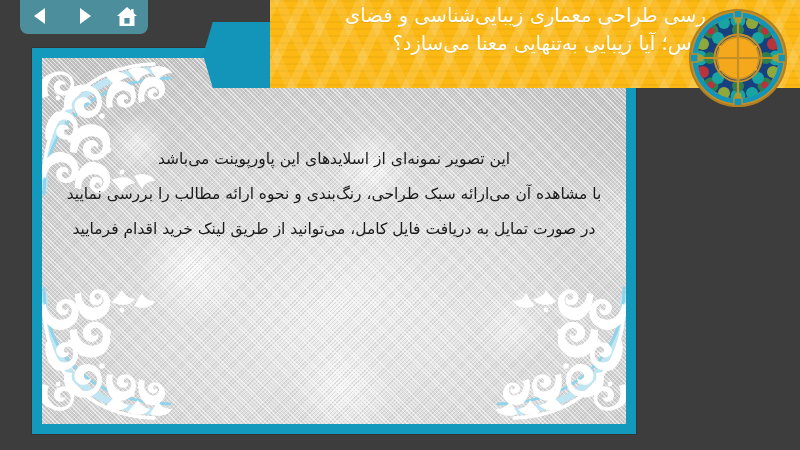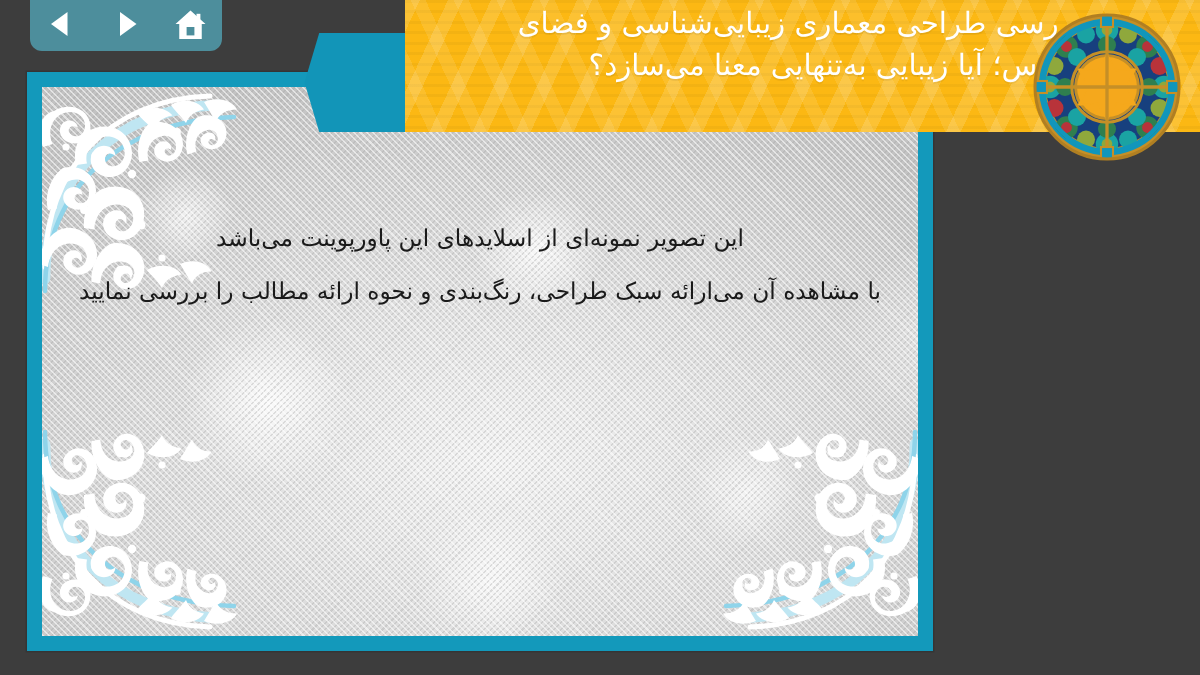--- a/index.html
+++ b/index.html
@@ -74,21 +74,21 @@
     position:absolute;
     left:203px;top:22px;width:70px;height:66px;
     background:#1295b8;
     z-index:19;
     clip-path:polygon(100% 0%,100% 100%,14% 100%,0% 50%,14% 0%);
   }
 
   
   .slide{
     position:absolute;
-    left:18px;top:48px;
+    left:32px;top:48px;
     width:604px;height:386px;
     background:#1399bb;
     z-index:10;
     box-sizing:border-box;
     box-shadow:0 0 0 1px rgba(0,0,0,.12);
   }
   .slide-inner{
     position:absolute;
     left:10px;top:10px;right:10px;bottom:10px;
     background:
@@ -244,20 +244,21 @@
             <path d="M64 18 c8-6 18-5 23 1 c-7 1-11 5-12 10 c-5-5-9-8-11-11z"></path>
             <path d="M70 122 c9-5 19-3 23 3 c-7 1-11 4-13 9 c-4-6-8-9-10-12z"></path>
             <path d="M92 118 c9-4 18-1 21 5 c-7 0-11 3-13 8 c-4-6-6-10-8-13z"></path>
           </g>
         </svg>
       </div>
 
       <div class="body-copy">
         <span class="ln">این تصویر نمونه‌ای از اسلایدهای این پاورپوینت می‌باشد</span>
         <span class="ln">با مشاهده آن می‌ارائه سبک طراحی، رنگ‌بندی و نحوه ارائه مطالب را بررسی نمایید</span>
+        <span class="ln">در صورت تمایل به دریافت فایل کامل، می‌توانید از طریق لینک خرید اقدام فرمایید</span>
       </div>
 
     </div>
   </div>
 
   <div class="banner-tab"></div>
 
   <div class="title-banner">
     <div class="title-text">بررسی طراحی معماری زیبایی‌شناسی و فضای مقدس؛ آیا زیبایی به‌تنهایی معنا می‌سازد؟</div>
   </div>

